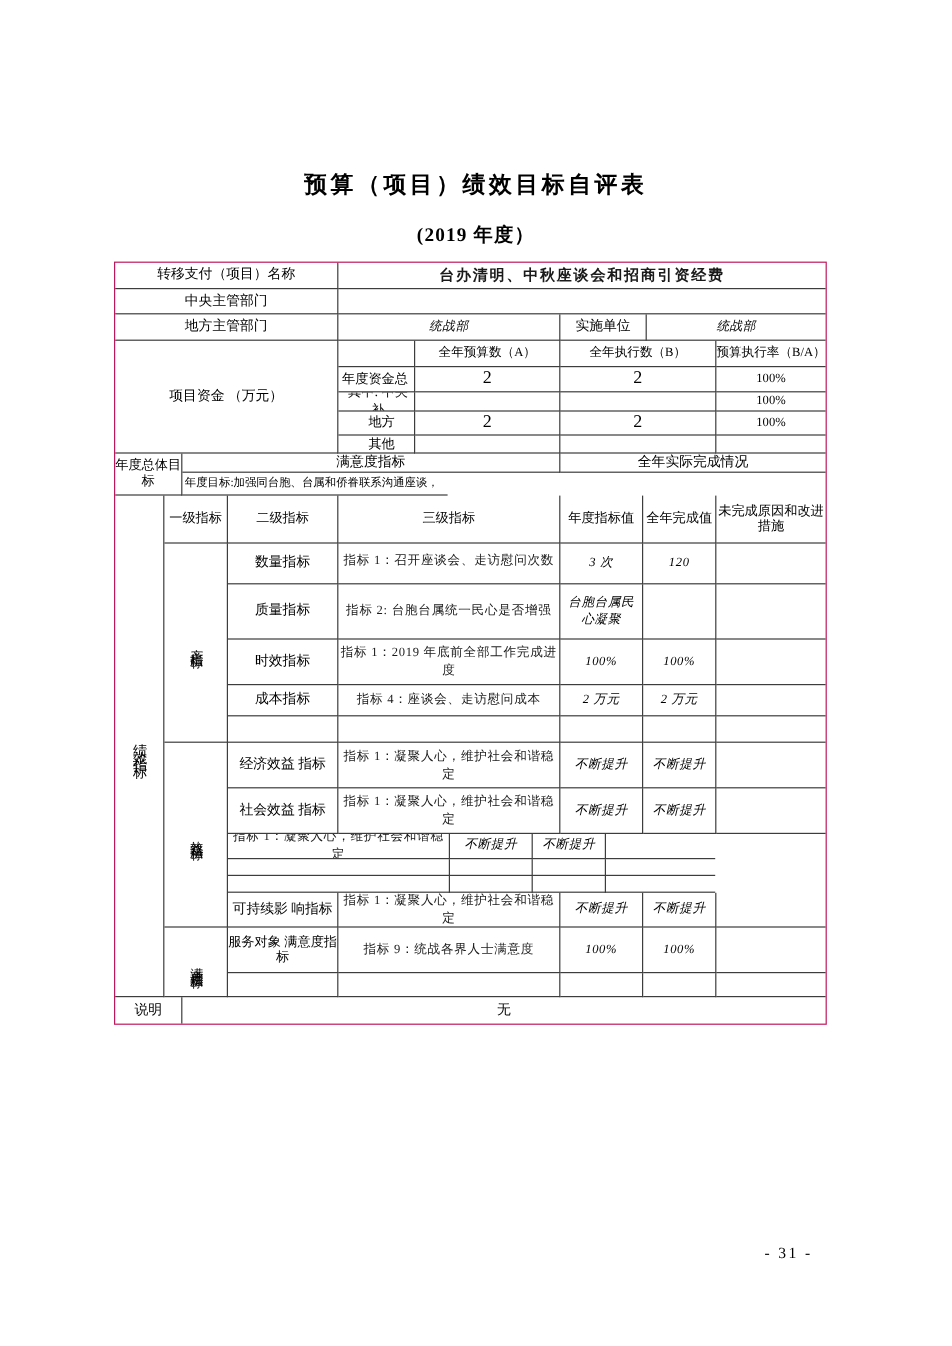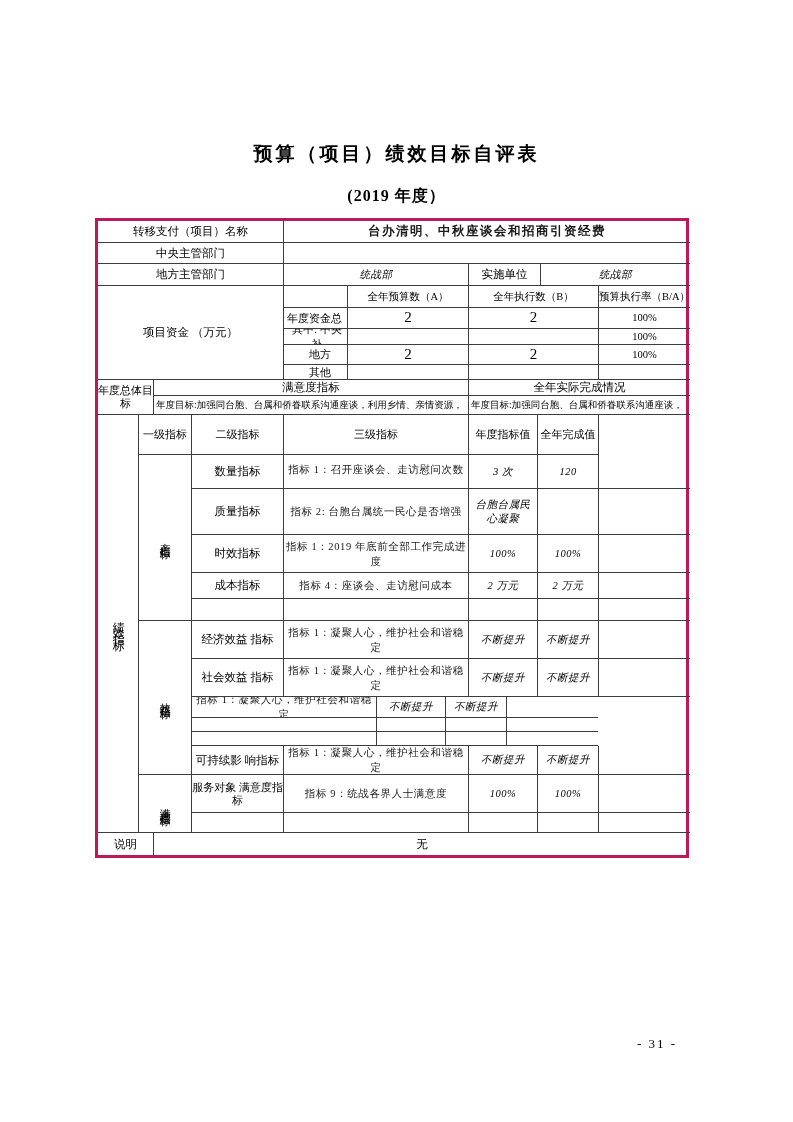--- a/index.html
+++ b/index.html
@@ -3,21 +3,21 @@
 <meta charset="utf-8">
 <style>
   html,body{margin:0;padding:0;background:#fff;}
   .page{position:relative;width:793px;height:1122px;background:#fff;overflow:hidden;
         font-family:"Liberation Serif","DejaVu Serif",serif;color:#000;}
   .doc-title{position:absolute;top:141px;left:0;width:100%;text-align:center;
              font-size:19px;font-weight:700;letter-spacing:3px;}
   .doc-subtitle{position:absolute;top:186px;left:0;width:100%;text-align:center;
              font-size:16px;font-weight:600;letter-spacing:1px;}
   .tbl{position:absolute;left:95px;top:218px;width:594px;box-sizing:border-box;
-       border:3px solid #be185d;}
+       border:1px solid #be185d;}
   .r{display:flex;}
   .sec{display:flex;}
   .col{display:flex;flex-direction:column;}
   .c{box-sizing:border-box;display:flex;align-items:center;justify-content:center;
      border-right:1px solid #3d3d3d;border-bottom:1px solid #3d3d3d;
      overflow:hidden;text-align:center;flex:0 0 auto;line-height:1.3;}
   .nr{border-right:none;}
   .nb{border-bottom:none;}
   .lbl{font-size:11.5px;}
   .sm{font-size:10.5px;}
@@ -101,36 +101,36 @@
     </div>
 
     <div class="sec">
       <div class="c hdr" style="width:56px;height:35px">年度总体目标</div>
       <div class="col">
         <div class="r" style="height:16px">
           <div class="c lbl" style="width:315px">满意度指标</div>
           <div class="c lbl nr" style="width:221px">全年实际完成情况</div>
         </div>
         <div class="r" style="height:19px">
-          <div class="c tiny" style="width:315px">年度目标:加强同台胞、台属和侨眷联系沟通座谈，利用乡情、亲情资源，</div>
           <div class="c tiny nr" style="width:221px">年度目标:加强同台胞、台属和侨眷联系沟通座谈，</div>
         </div>
       </div>
     </div>
 
     <div class="sec">
       <div class="c vert" style="width:41px;height:418px">绩效指标</div>
       <div class="col">
 
         <div class="r" style="height:40px">
           <div class="c hdr" style="width:53px">一级指标</div>
           <div class="c hdr" style="width:92px">二级指标</div>
           <div class="c hdr" style="width:185px">三级指标</div>
           <div class="c hdr" style="width:69px">年度指标值</div>
           <div class="c hdr" style="width:61px">全年完成值</div>
+          <div class="c hdr nr" style="width:91px">未完成原因和改进措施</div>
         </div>
 
         <div class="sec">
           <div class="c vg" style="width:53px;height:166px">产出指标</div>
           <div class="col">
             <div class="r" style="height:34px">
               <div class="c lbl" style="width:92px">数量指标</div>
               <div class="c kai l3 clip" style="width:185px">指标 1：召开座谈会、走访慰问次数</div>
               <div class="c val" style="width:69px">3 次</div>
               <div class="c val" style="width:61px">120</div>

